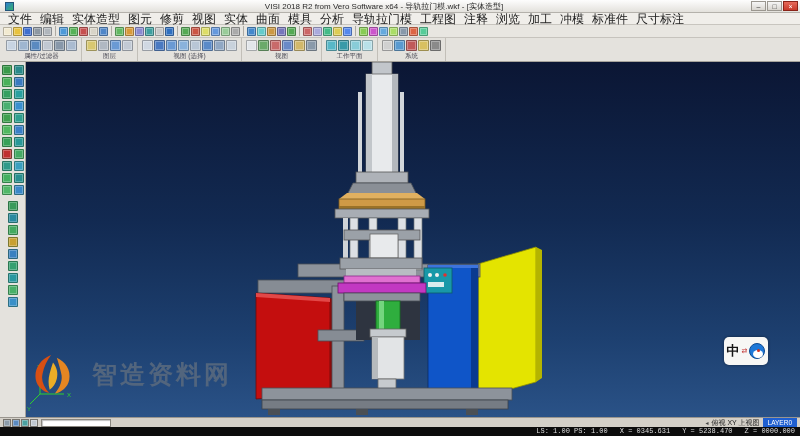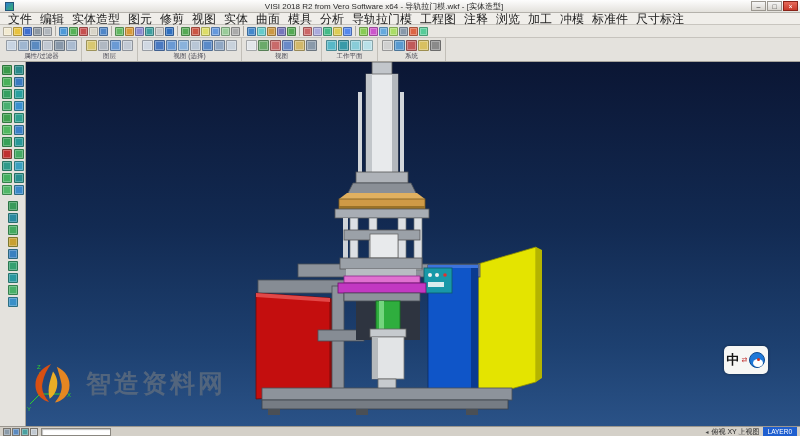--- a/index.html
+++ b/index.html
@@ -46,21 +46,21 @@
   .lgrid { display:grid; grid-template-columns:repeat(2, 12px); }
   .lcol  { display:grid; grid-template-columns:12px; margin-top:4px; }
   .licon { width:10px; height:10px; margin:1px; border:1px solid rgba(30,70,45,.45);
     box-shadow:inset 0 0 0 1px rgba(255,255,255,.25); border-radius:1px; }
 
   .viewport { flex:1; position:relative; overflow:hidden;
     background:linear-gradient(180deg,#0b1634 0%, #122a52 45%, #1d4070 78%, #2a5287 100%); }
   .machine-svg { position:absolute; left:0; top:0; }
 
   
-  .watermark { position:absolute; left:6px; bottom:22px; display:flex; align-items:center; gap:12px; opacity:.95; }
+  .watermark { position:absolute; left:6px; bottom:22px; display:flex; align-items:center; gap:18px; opacity:.95; }
   .wtext { font-size:25px; font-weight:bold; color:#55677e; letter-spacing:3px; white-space:nowrap; }
 
   
   .sticker { position:absolute; right:32px; bottom:52px; width:44px; height:28px; background:#f7f7f5;
     border-radius:5px; box-shadow:0 0 3px rgba(0,0,0,.45); display:flex; align-items:center;
     justify-content:center; gap:2px; }
   .schar { font-size:13px; font-weight:bold; color:#151515; }
   .sarrow { font-size:7px; color:#c03030; }
   .dora { position:relative; width:16px; height:16px; background:#1e78d8; border-radius:50%;
     border:1px solid #0e4a90; flex:none; }
@@ -398,14 +398,20 @@
         <span class="sicon" style="background: rgb(74, 160, 160);"></span>
         <span class="sicon" style="background: rgb(192, 200, 208);"></span>
       </span>
     <span class="sinput"></span>
     <span class="sspacer"></span>
     <span class="tri">◂</span>
     <span class="sview">俯视 XY 上视图</span>
     <span class="chip">LAYER0</span>
   </div>
 
+  <div class="statusB">
+    <span>LS: 1.00  PS: 1.00</span>
+    <span>X = 0345.631</span>
+    <span>Y = 5238.470</span>
+    <span>Z = 0000.000</span>
+  </div>
 
 </div>
 
 </body></html>

